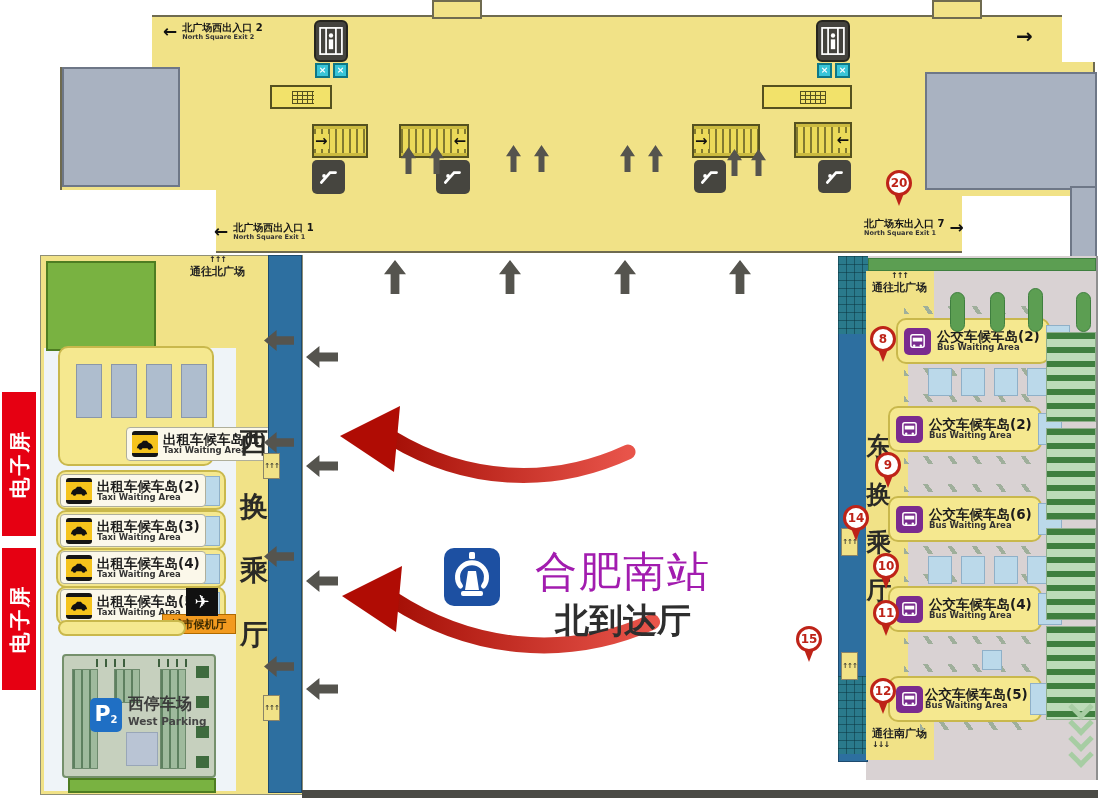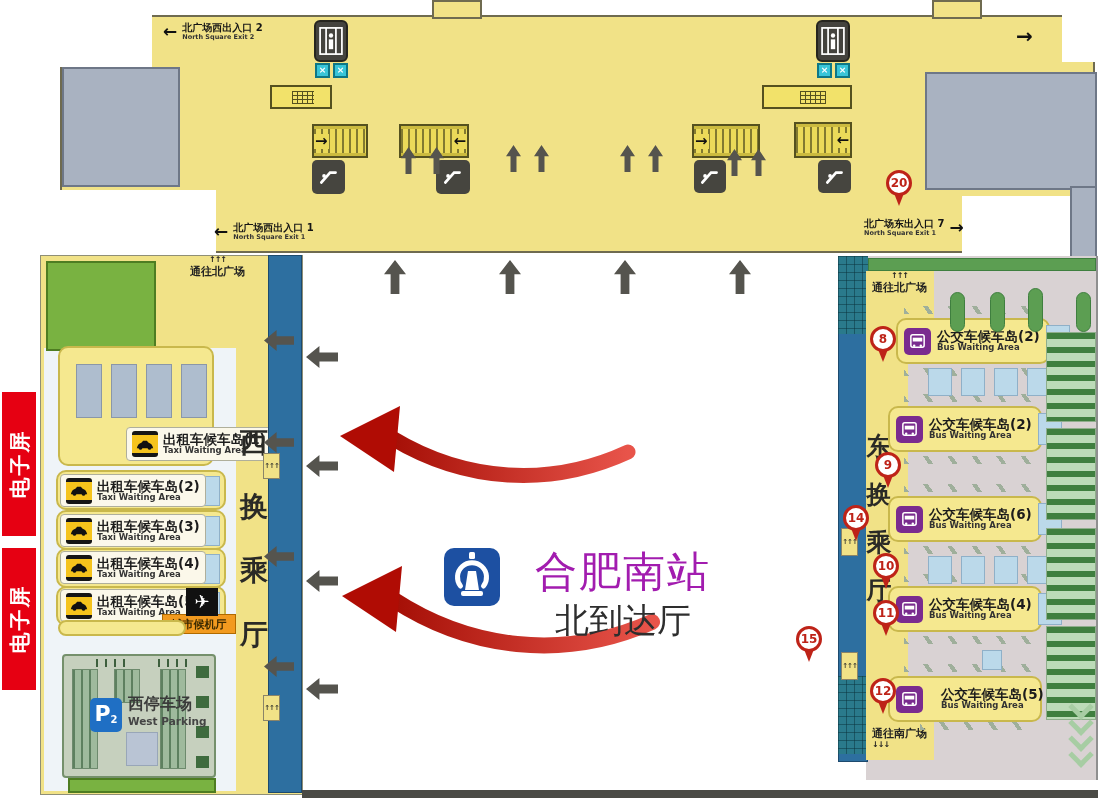--- a/index.html
+++ b/index.html
@@ -373,21 +373,21 @@
   <div class="abs" style="left:444px;top:548px;width:56px;height:58px;background:#1D50A2;border-radius:10px;display:flex;align-items:center;justify-content:center">
     <svg width="56" height="58" viewBox="0 0 56 58">
         <path d="M16.5 38 A14.5 14.5 0 1 1 39.5 38" stroke="#fff" stroke-width="5" fill="none" stroke-linecap="round"></path>
         <rect x="25" y="4" width="6" height="7" rx="1.5" fill="#fff"></rect>
         <path d="M24 23 H32 L35 42 H21 Z" fill="#fff"></path>
         <rect x="17" y="43" width="22" height="5" rx="2" fill="#fff"></rect>
       </svg>
   </div>
   <div class="abs" style="left:528px;top:550px;width:190px;text-align:center">
     <div style="font-size:42px;color:#a21caf;letter-spacing:2px;line-height:1.05;white-space:nowrap">合肥南站</div>
-    <div style="font-size:34px;color:#2E2E2E;font-weight:normal;margin-top:4px;white-space:nowrap">北到达厅</div>
+    <div style="font-size:34px;color:#2E2E2E;font-weight:bold;margin-top:4px;white-space:nowrap">北到达厅</div>
   </div>
 
   <div class="abs" style="left:866px;top:256px;width:232px;height:524px;background:#D9D2D3;border-right:2px solid #8F8F8F;box-sizing:border-box"></div>
   <div class="abs" style="left:868px;top:258px;width:228px;height:13px;background:#5C9E52;border:1px solid #3F7F3F;box-sizing:border-box"></div>
   <div class="abs bluestrip" style="left:838px;top:256px;width:30px;height:506px"></div>
   <div class="abs gridteal" style="left:838px;top:256px;width:30px;height:78px"></div>
   <div class="abs gridteal" style="left:838px;top:676px;width:30px;height:78px"></div>
   <div class="abs yellow" style="left:866px;top:271px;width:68px;height:48px"></div>
   <div class="abs yellow" style="left:866px;top:271px;width:42px;height:489px"></div>
   <div class="abs yellow" style="left:866px;top:698px;width:68px;height:62px"></div>
@@ -478,21 +478,21 @@
           <circle cx="6.5" cy="14.5" r="1.3" fill="#fff"></circle>
           <circle cx="13.5" cy="14.5" r="1.3" fill="#fff"></circle>
         </svg>
       </span>
     <span style="display:block">
       <span class="cnl" style="display:block">公交车候车岛(4)</span>
       <span class="enl" style="display:block">Bus Waiting Area</span>
     </span>
     <span class="slot" style="width:24px;height:32px;flex:none"></span>
   </div>
-  <div class="abs island" style="left:888px;top:676px;width:154px;height:46px;display:flex;align-items:center;gap:18px;padding:0 6px">
+  <div class="abs island" style="left:888px;top:676px;width:154px;height:46px;display:flex;align-items:center;gap:2px;padding:0 6px">
     <span class="bus-ic" style="width:27px;height:27px;flex:none">
         <svg width="19" height="19" viewBox="0 0 20 20">
           <rect x="3" y="3" width="14" height="13" rx="2" fill="none" stroke="#fff" stroke-width="1.6"></rect>
           <rect x="5" y="6" width="10" height="4" fill="#fff"></rect>
           <circle cx="6.5" cy="14.5" r="1.3" fill="#fff"></circle>
           <circle cx="13.5" cy="14.5" r="1.3" fill="#fff"></circle>
         </svg>
       </span>
     <span style="display:block">
       <span class="cnl" style="display:block">公交车候车岛(5)</span>

